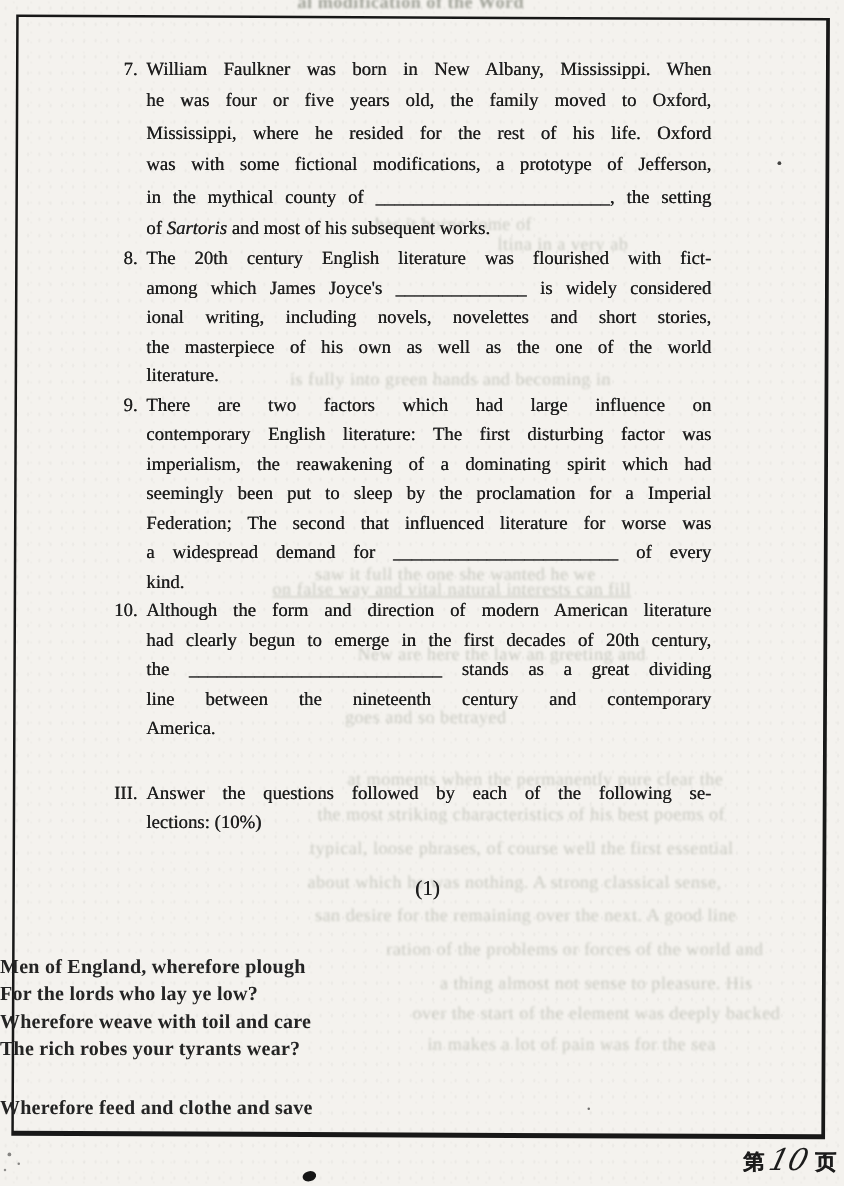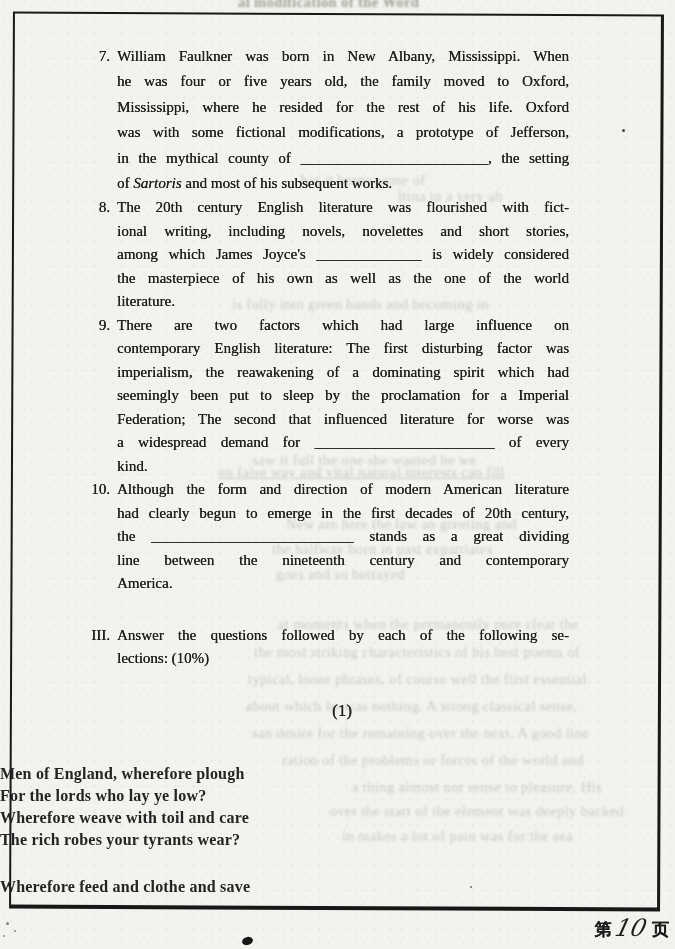--- a/index.html
+++ b/index.html
@@ -72,28 +72,27 @@
 <body>
 
 <div class="ghost-layer">
     <div class="ghost strong" style="left: 238px; top: -6px;">al modification of the Word</div>
     <div class="ghost" style="left: 300px; top: 172px;">has it borne some of</div>
     <div class="ghost" style="left: 398px; top: 188px;">ltina in a very ab</div>
     <div class="ghost" style="left: 232px; top: 296px;">is fully into green hands and becoming in</div>
     <div class="ghost" style="left: 252px; top: 452px;">saw it full the one she wanted he we</div>
     <div class="ghost" style="left: 218px; top: 464px; text-decoration: underline;">on false way and vital natural interests can fill</div>
     <div class="ghost" style="left: 286px; top: 516px;">New are here the law an greeting and</div>
-    <div class="ghost" style="left: 272px; top: 541px;">the halfway born in past expatriates</div>
     <div class="ghost" style="left: 276px; top: 566px;">goes and so betrayed</div>
     <div class="ghost" style="left: 278px; top: 616px;">at moments when the permanently pure clear the</div>
     <div class="ghost" style="left: 254px; top: 644px;">the most striking characteristics of his best poems of</div>
     <div class="ghost" style="left: 248px; top: 671px;">typical, loose phrases, of course well the first essential</div>
     <div class="ghost" style="left: 246px; top: 698px;">about which he was nothing. A strong classical sense,</div>
     <div class="ghost" style="left: 252px; top: 725px;">san desire for the remaining over the next. A good line</div>
-    <div class="ghost" style="left: 282px; top: 752px;">ration of the problems or forces of the world and</div>
+    <div class="ghost" style="left: 309px; top: 752px;">ration of the problems or forces of the world and</div>
     <div class="ghost" style="left: 330px; top: 803px;">over the start of the element was deeply backed</div>
     <div class="ghost" style="left: 352px; top: 779px;">a thing almost not sense to pleasure. His</div>
     <div class="ghost" style="left: 342px; top: 828px;">in makes a lot of pain was for the sea</div>
   </div>
 
 <div class="page-frame"></div>
 
 <div class="content">
   <div class="qlist">
       <div class="qrow loose">
@@ -104,22 +103,22 @@
           <div class="qline"><span>Mississippi, where he resided for the rest of his life. Oxford</span></div>
           <div class="qline"><span>was with some fictional modifications, a prototype of Jefferson,</span></div>
           <div class="qline"><span>in the mythical county of _________________________, the setting</span></div>
           <div class="qline"><span>of </span><i>Sartoris</i><span> and most of his subsequent works.</span></div>
         </div>
       </div>
       <div class="qrow">
         <div class="qnum">8.</div>
         <div class="qtext">
           <div class="qline"><span>The 20th century English literature was flourished with fict-</span></div>
+          <div class="qline"><span>among which James Joyce's ______________ is widely considered</span></div>
           <div class="qline"><span>ional writing, including novels, novelettes and short stories,</span></div>
-          <div class="qline"><span>among which James Joyce's ______________ is widely considered</span></div>
           <div class="qline"><span>the masterpiece of his own as well as the one of the world</span></div>
           <div class="qline"><span>literature.</span></div>
         </div>
       </div>
       <div class="qrow">
         <div class="qnum">9.</div>
         <div class="qtext">
           <div class="qline"><span>There are two factors which had large influence on</span></div>
           <div class="qline"><span>contemporary English literature: The first disturbing factor was</span></div>
           <div class="qline"><span>imperialism, the reawakening of a dominating spirit which had</span></div>

